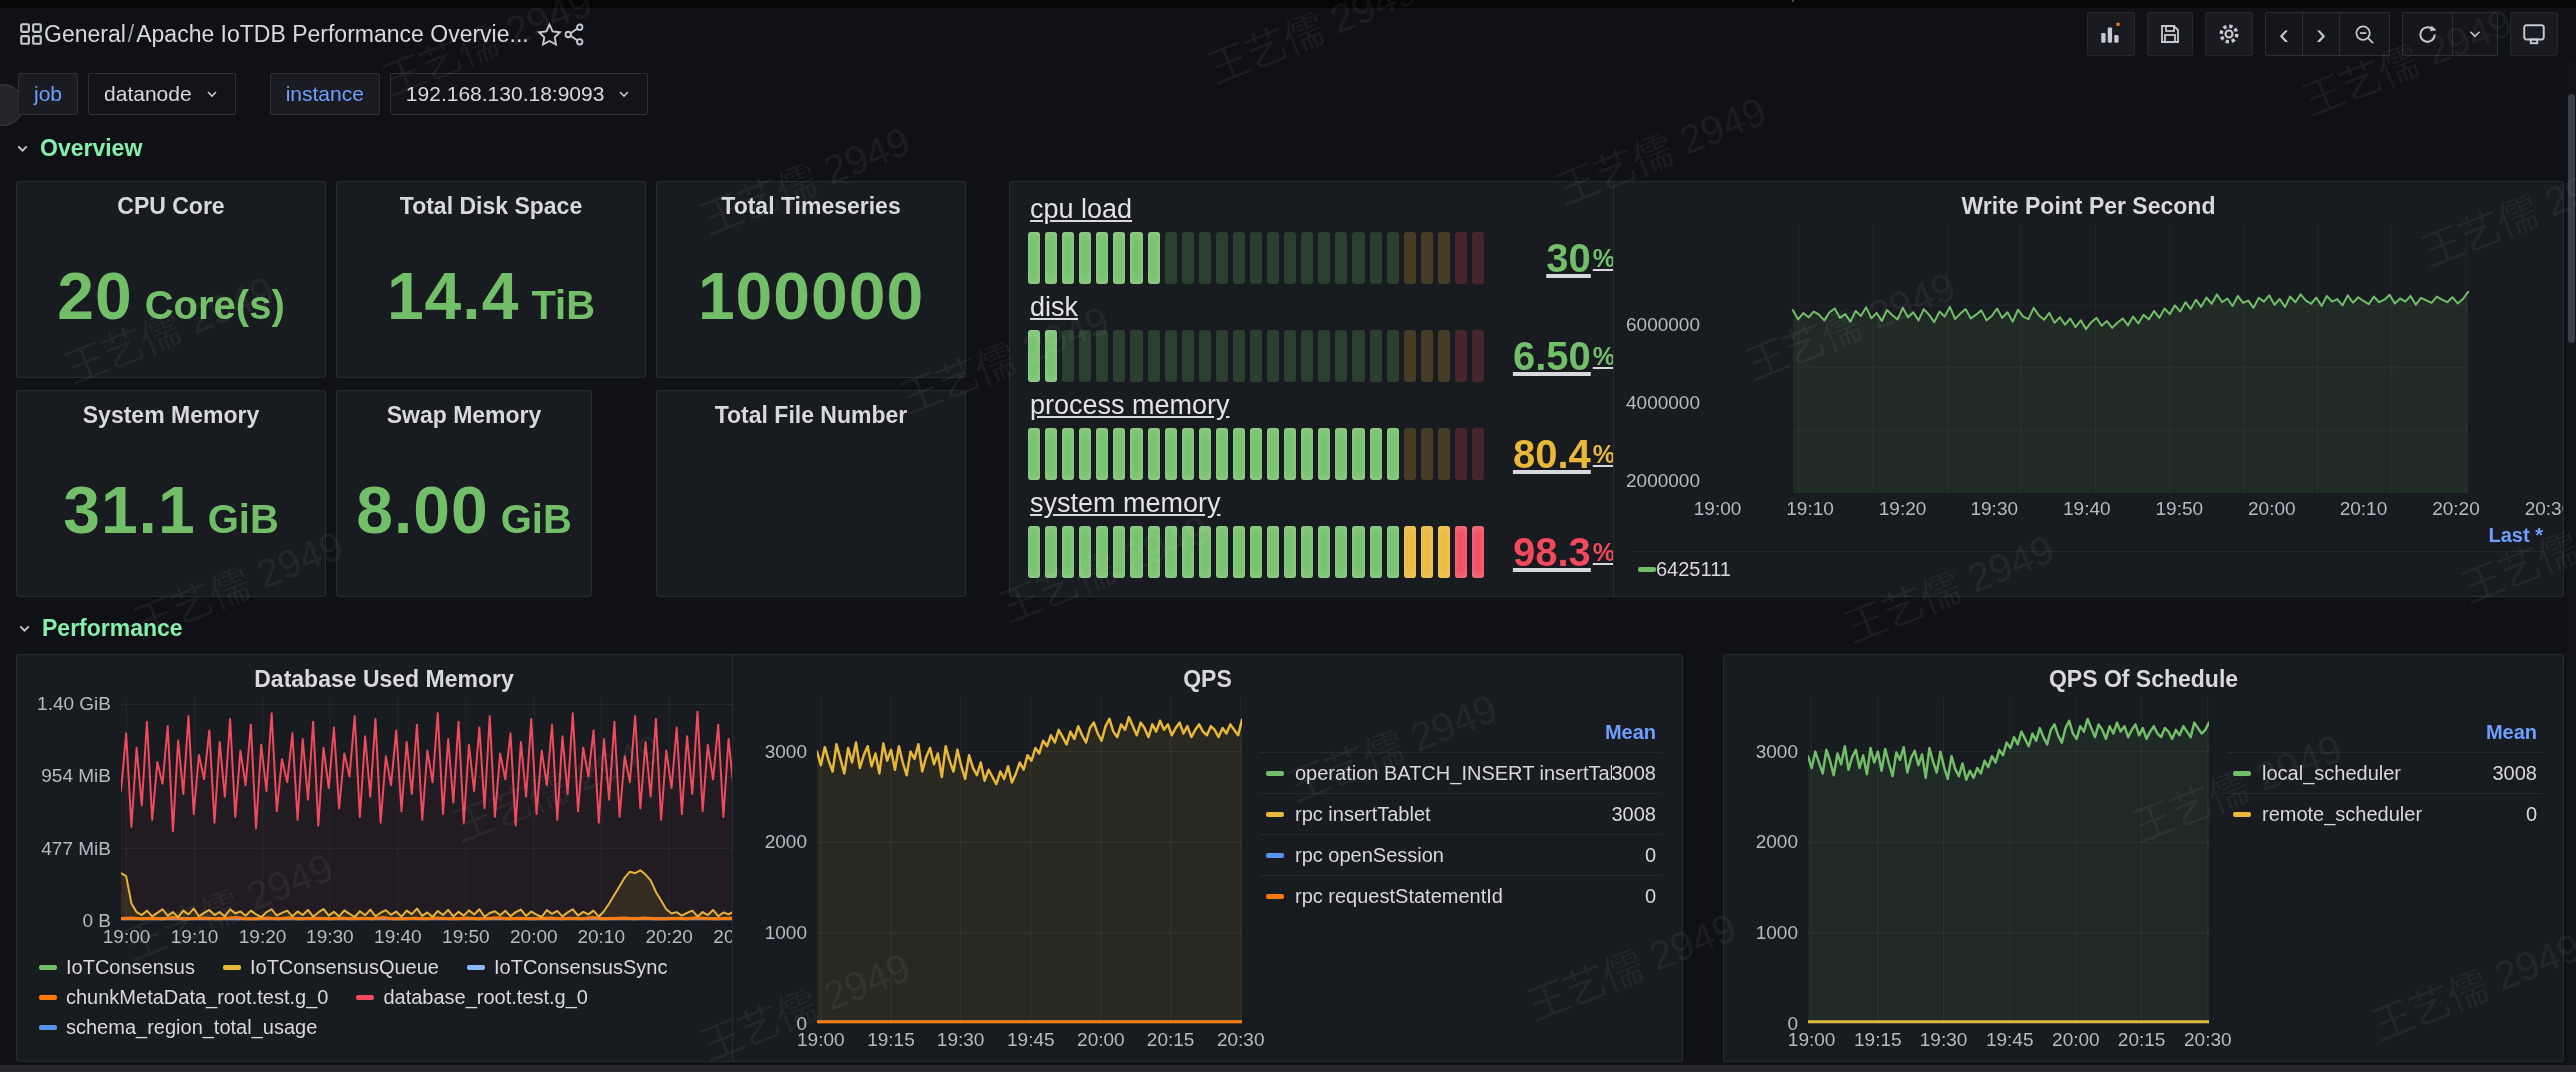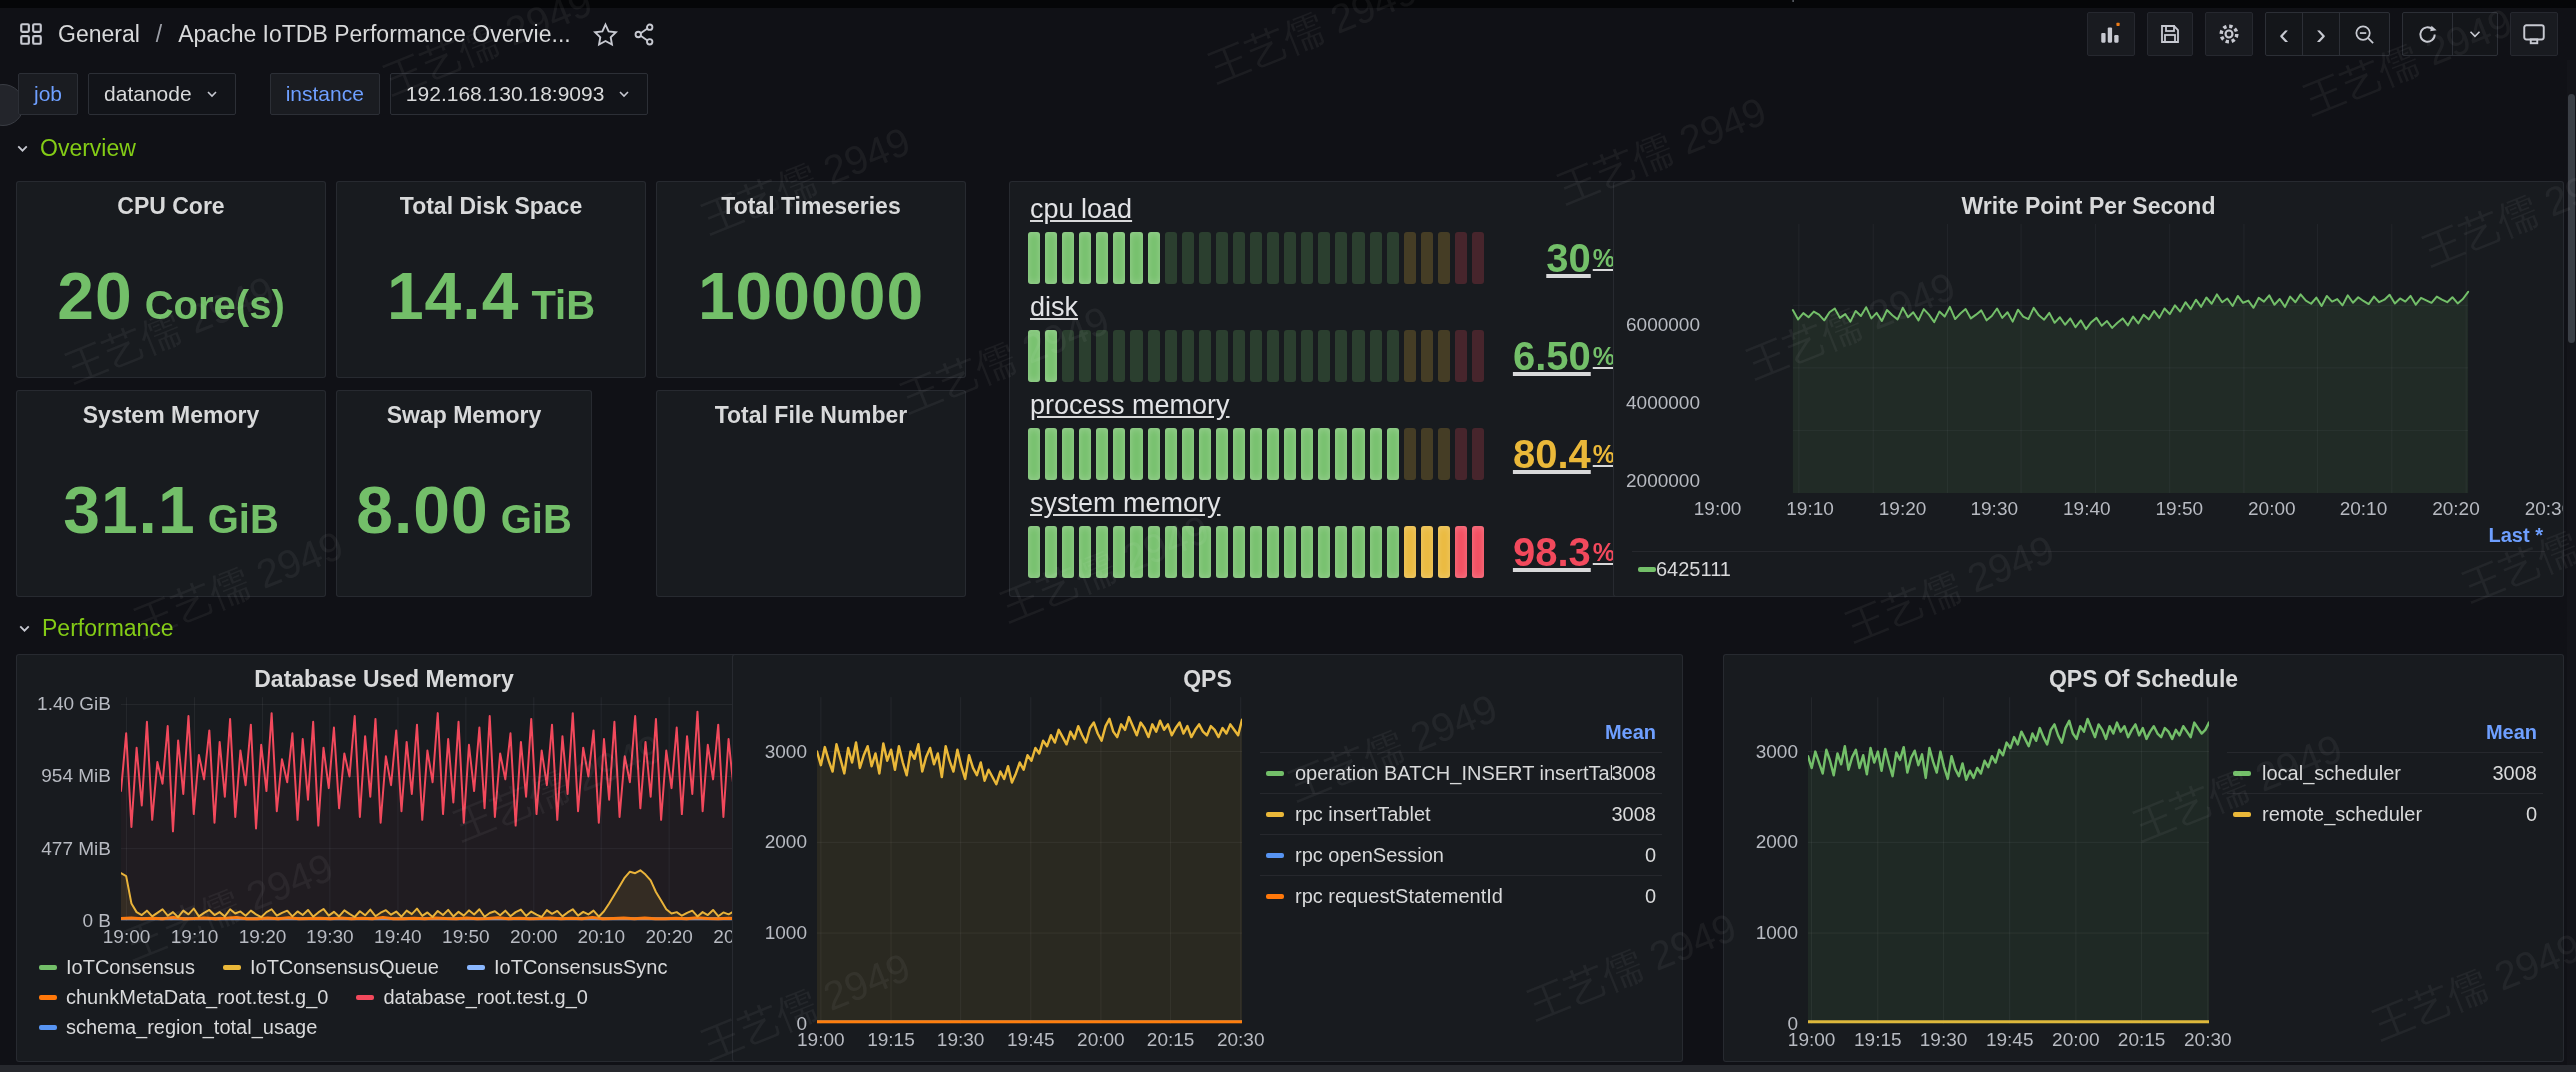--- a/index.html
+++ b/index.html
@@ -5,42 +5,42 @@
   html,body{margin:0;padding:0;background:#07080a;}
   *{box-sizing:border-box;font-family:"Liberation Sans", sans-serif;}
   #screen{position:relative;width:2576px;height:1072px;background:#101116;overflow:hidden;color:#d8d9da;}
 
   
   .topstrip{position:absolute;left:0;top:0;width:2576px;height:8px;background:#050608;overflow:hidden;}
   .topstrip span{position:absolute;top:-16px;font-size:17px;color:#5d6068;}
 
   
   .navbar{position:absolute;left:0;top:8px;width:2576px;height:52px;display:flex;align-items:center;justify-content:space-between;padding:0 18px;}
-  .nav-left{display:flex;align-items:center;gap:14px;}
+  .nav-left{display:flex;align-items:center;}
   .bc-text{font-size:23px;font-weight:500;color:#d8d9da;white-space:nowrap;}
   .bc-sep{color:#9da0a8;font-size:23px;margin:0 2px;}
   .nav-right{display:flex;align-items:center;gap:12px;}
   .iconbtn{height:44px;min-width:46px;display:flex;align-items:center;justify-content:center;background:#191b20;border:1px solid #26282f;border-radius:2px;cursor:pointer;padding:0 10px;}
   .btngroup{display:flex;align-items:stretch;height:44px;border:1px solid #2c2f36;border-radius:2px;background:#14161a;}
   .btngroup .gbtn{display:flex;align-items:center;justify-content:center;padding:0 13px;border-left:1px solid #2c2f36;cursor:pointer;gap:10px;}
   .btngroup .gbtn:first-child{border-left:none;}
   .timetext{font-size:21px;font-weight:500;color:#d8d9da;white-space:nowrap;}
   svg.ic{display:block;}
   .chev{font-size:30px;line-height:20px;color:#c7c9d1;font-weight:400;}
 
   
   .varsrow{position:absolute;left:18px;top:72px;height:44px;display:flex;align-items:center;gap:10px;}
   .varlabel{height:42px;display:flex;align-items:center;padding:0 15px;background:#1a1c21;border:1px solid #2c2f36;border-radius:2px;color:#6e9fff;font-size:21px;font-weight:500;}
   .varvalue{height:42px;display:flex;align-items:center;gap:12px;padding:0 15px;background:#121419;border:1px solid #2c2f36;border-radius:2px;color:#d8d9da;font-size:21px;font-weight:500;cursor:pointer;}
   .vargap{width:14px;}
   .bubble{position:absolute;left:-18px;top:84px;width:42px;height:42px;border-radius:50%;background:#23252b;border:1px solid #3a3d44;}
 
   
   .section-head{position:absolute;display:flex;align-items:center;gap:9px;cursor:pointer;height:30px;}
-  .section-head .stext{font-size:23px;font-weight:400;color:#84cc16;}
+  .section-head .stext{font-size:23px;font-weight:700;color:#86efac;}
 
   
   .panel{position:absolute;background:#181b1f;border:1px solid rgba(204,204,220,0.09);border-radius:3px;overflow:hidden;display:flex;flex-direction:column;padding:8px 12px 10px;}
   .ptitle{height:34px;line-height:32px;text-align:center;font-size:23px;font-weight:600;color:#d8d9da;cursor:pointer;white-space:nowrap;flex:none;}
 
   
   .statbody{flex:1;display:flex;align-items:center;justify-content:center;}
   .statinner{display:flex;align-items:baseline;gap:12px;}
   .statnum{font-size:66px;font-weight:600;color:#73bf69;letter-spacing:1px;}
   .statunit{font-size:40px;font-weight:600;color:#73bf69;}

